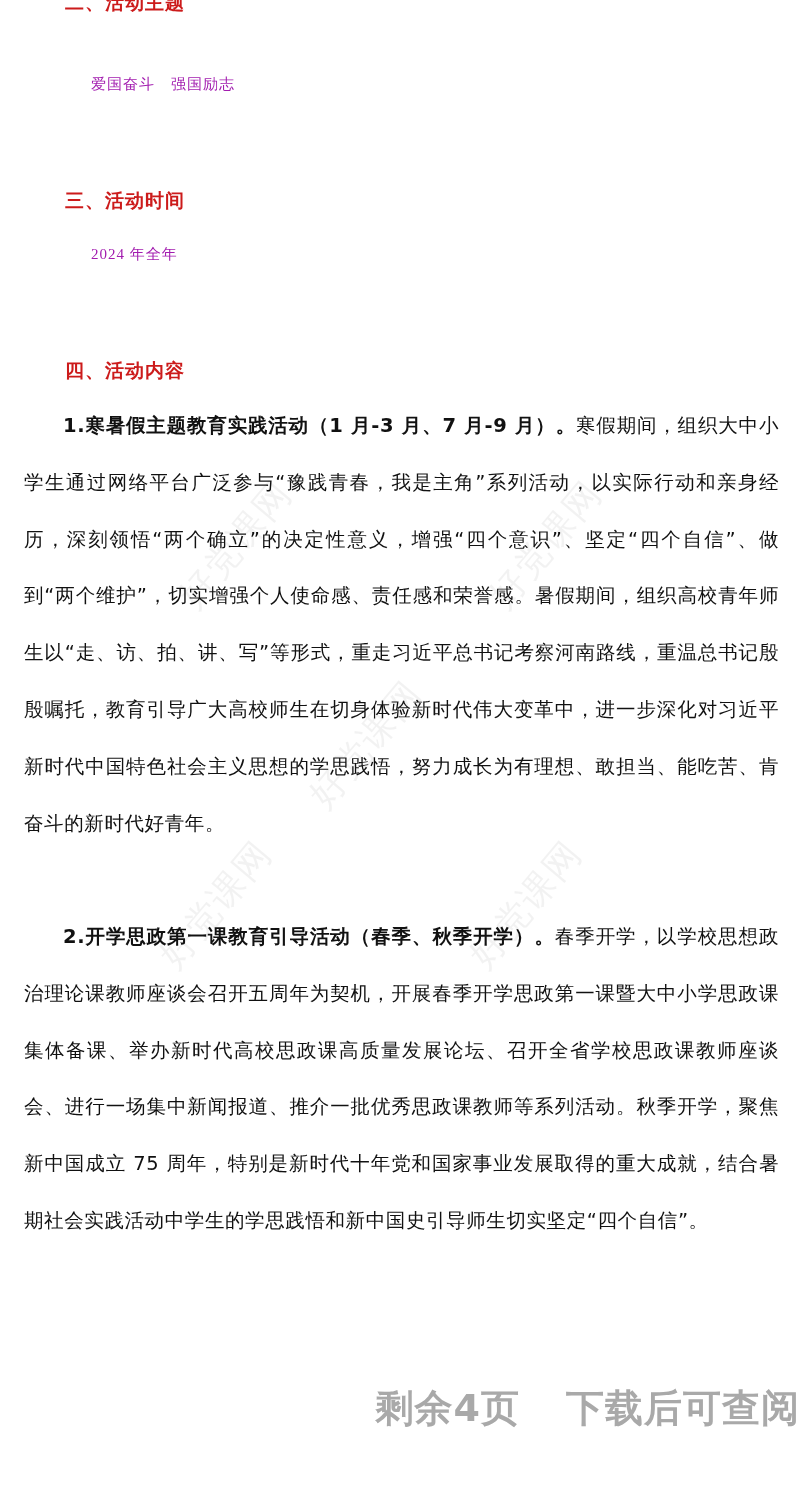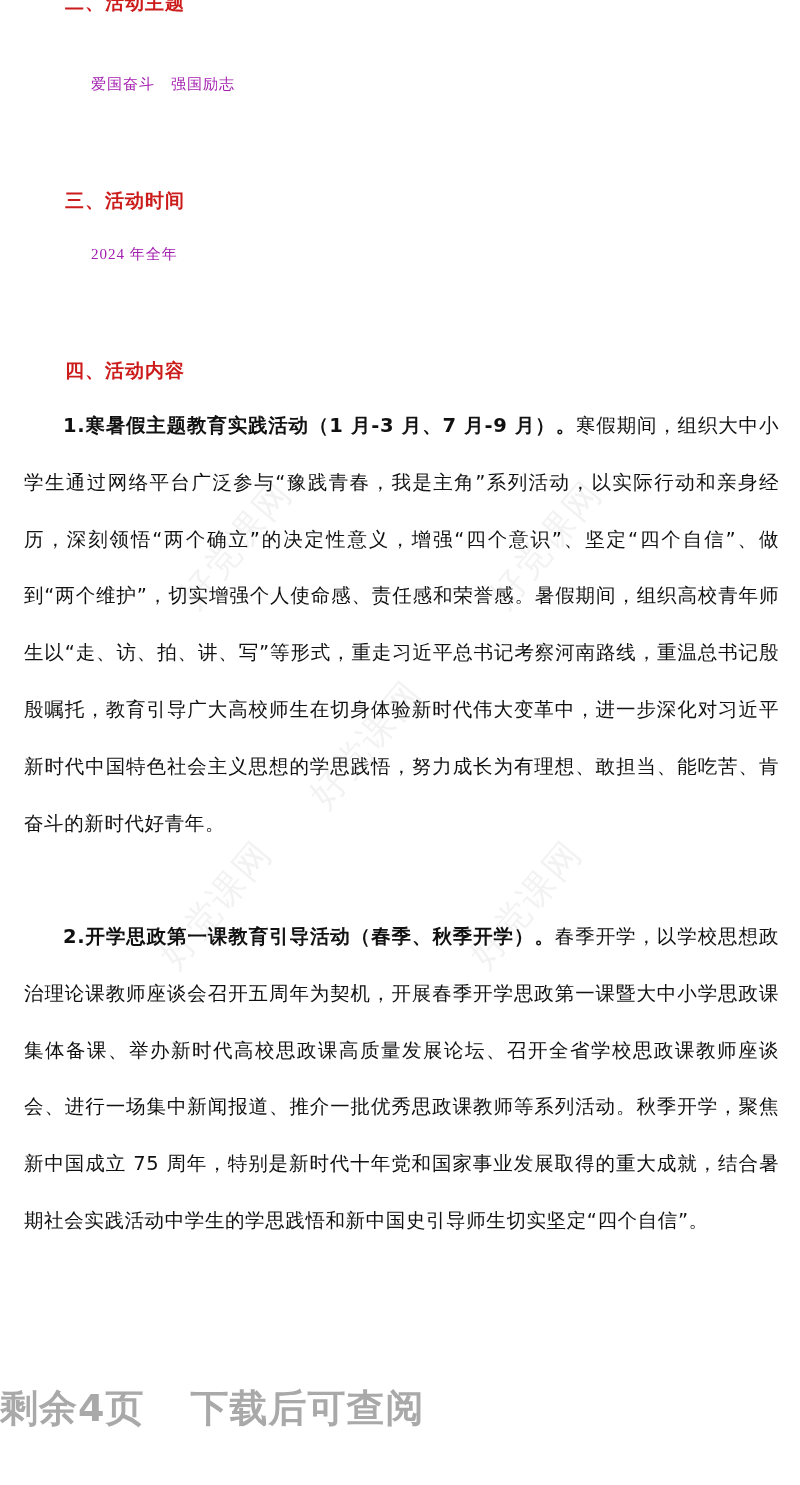--- a/index.html
+++ b/index.html
@@ -6,21 +6,21 @@
     body { width: 800px; height: 1485px; position: relative; overflow: hidden;
            font-family: "DejaVu Sans", "Liberation Sans", sans-serif; color: #111111; }
     .page { position: absolute; left: 0; top: 0; width: 800px; height: 1485px; }
     .heading { position: absolute; left: 65px; font-size: 19px; font-weight: bold; color: #cc1b1b; letter-spacing: 1px; white-space: nowrap; }
     .plain { position: absolute; left: 65px; font-size: 15px; color: #a21caf; letter-spacing: 1px; white-space: nowrap; margin-left: 26px; }
     .para { position: absolute; left: 24px; width: 755px; font-size: 19.5px; line-height: 56.8px;
             text-align: justify; text-indent: 2em; letter-spacing: 0.6px; }
     .para .lead { font-weight: bold; }
     .watermark { position: absolute; font-size: 36px; color: rgba(0,0,0,0.05); transform: rotate(-50deg);
                  white-space: nowrap; pointer-events: none; letter-spacing: 2px; }
-    .more { position: absolute; left: 0; width: 800px; top: 1383px; text-align: left;
+    .more { position: absolute; left: 0; width: 800px; top: 1383px; text-align: right;
             font-size: 38px; font-weight: bold; color: #a9a9a9; letter-spacing: 1px; }
     .more span { display: inline-block; }
     .more .gap { width: 46px; }
   </style>
 </head>
 <body>
 
 <div class="page">
 
   <div class="watermark" style="left:160px; top:520px;">好党课网</div>

